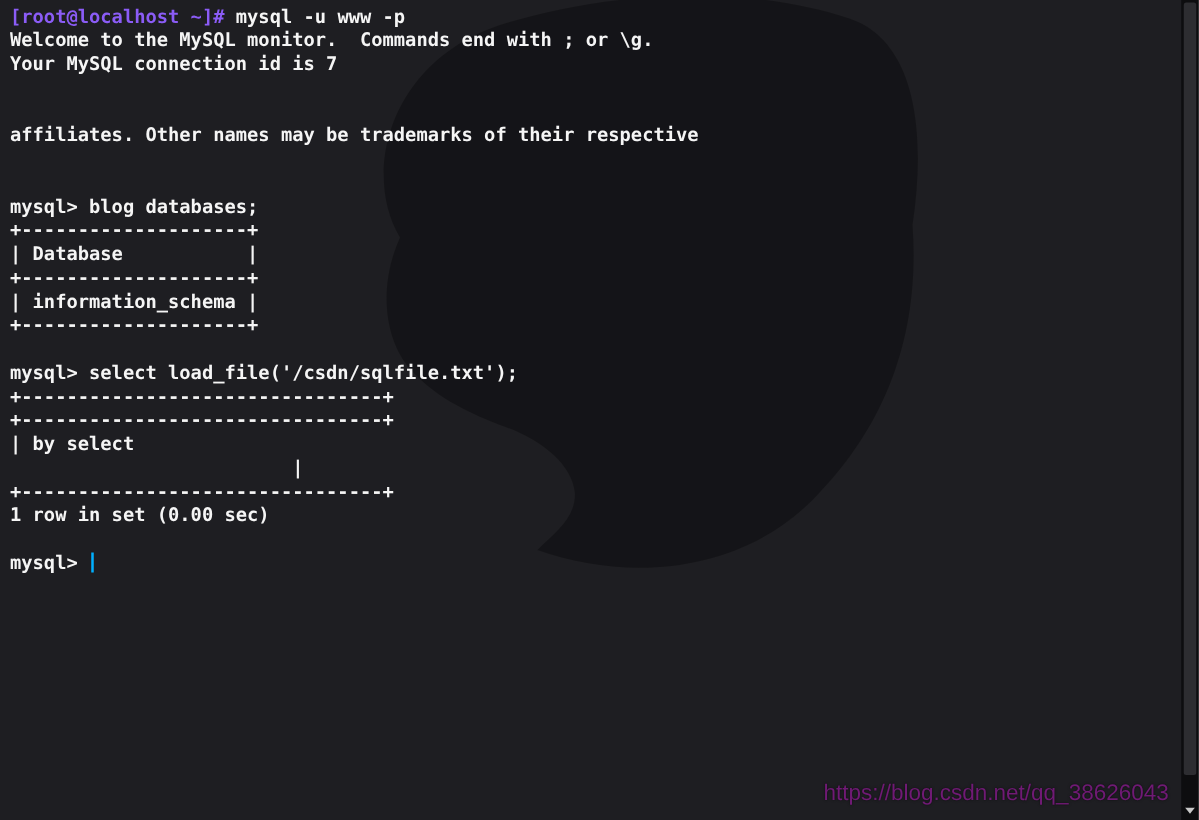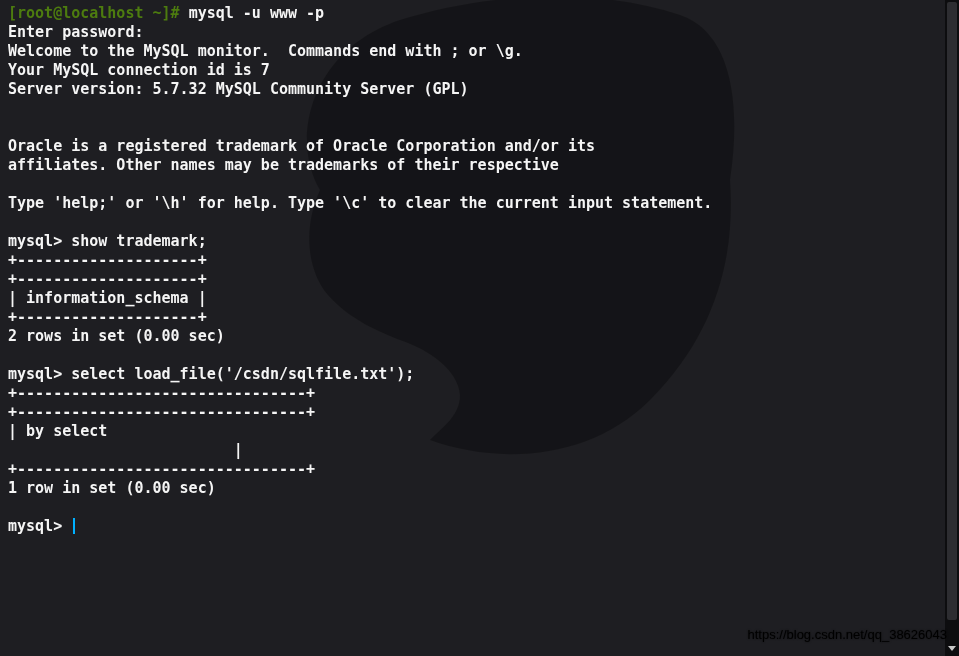--- a/index.html
+++ b/index.html
@@ -33,21 +33,21 @@
     }
     .terminal {
       position: absolute;
       inset: 0;
       background: transparent;
       padding: 4px 8px 8px 8px;
       z-index: 2;
       color: #f5f5f5;
     }
     .line { white-space: pre; }
-    .prompt-root .user { color: #4d7c0f; }
+    .prompt-root .user { color: #8b5cf6; }
     .cursor {
       display: inline-block;
       width: 2px;
       height: 16px;
       background: #00b0ff;
       vertical-align: -3px;
       margin-left: 2px;
     }
     .scroll-area {
       position: absolute;
@@ -72,25 +72,25 @@
       left: 0; right: 0; bottom: 0;
       height: 14px;
       display: flex;
       align-items: center;
       justify-content: center;
       color: #d0d0d0;
       font-size: 10px;
     }
     .watermark {
       position: absolute;
-      right: 12px;
+      right: 24px;
       bottom: 12px;
-      color: #000000;
+      color: #701a75;
       font-family: "Segoe UI", Arial, sans-serif;
-      font-size: 13px;
+      font-size: 18px;
       font-weight: 400;
       z-index: 4;
       text-shadow: 0 0 2px rgba(0,0,0,0.6);
     }
   </style>
 </head>
 <body>
 
 <div class="wallpaper">
   <svg class="dragon-head" viewBox="0 0 460 470">
@@ -114,38 +114,34 @@
       C112,220 150,222 165,248
       C176,268 166,300 140,310
       C115,320 85,305 80,278
       C77,258 80,249 92,238 Z
     "></path>
   </svg>
 </div>
 
 <div class="terminal">
   <div class="line prompt-root"><span class="user">[root@localhost ~]# </span><span>mysql -u www -p</span></div>
-  <div class="line">Enter password:</div>
   <div class="line">Welcome to the MySQL monitor.  Commands end with ; or \g.</div>
   <div class="line">Your MySQL connection id is 7</div>
-  <div class="line">Server version: 5.7.32 MySQL Community Server (GPL)</div>
   <div class="line">&nbsp;</div>
   <div class="line">&nbsp;</div>
-  <div class="line">Oracle is a registered trademark of Oracle Corporation and/or its</div>
   <div class="line">affiliates. Other names may be trademarks of their respective</div>
   <div class="line">&nbsp;</div>
-  <div class="line">Type 'help;' or '\h' for help. Type '\c' to clear the current input statement.</div>
   <div class="line">&nbsp;</div>
 
-  <div class="line"><span>mysql&gt; </span><span>show trademark;</span></div>
+  <div class="line"><span>mysql&gt; </span><span>blog databases;</span></div>
   <div class="line">+--------------------+</div>
+  <div class="line">| Database           |</div>
   <div class="line">+--------------------+</div>
   <div class="line">| information_schema |</div>
   <div class="line">+--------------------+</div>
-  <div class="line">2 rows in set (0.00 sec)</div>
   <div class="line">&nbsp;</div>
 
   <div class="line"><span>mysql&gt; </span><span>select load_file('/csdn/sqlfile.txt');</span></div>
   <div class="line">+--------------------------------+</div>
   <div class="line">+--------------------------------+</div>
   <div class="line">| by select</div>
   <div class="line">                         |</div>
   <div class="line">+--------------------------------+</div>
   <div class="line">1 row in set (0.00 sec)</div>
   <div class="line">&nbsp;</div>

